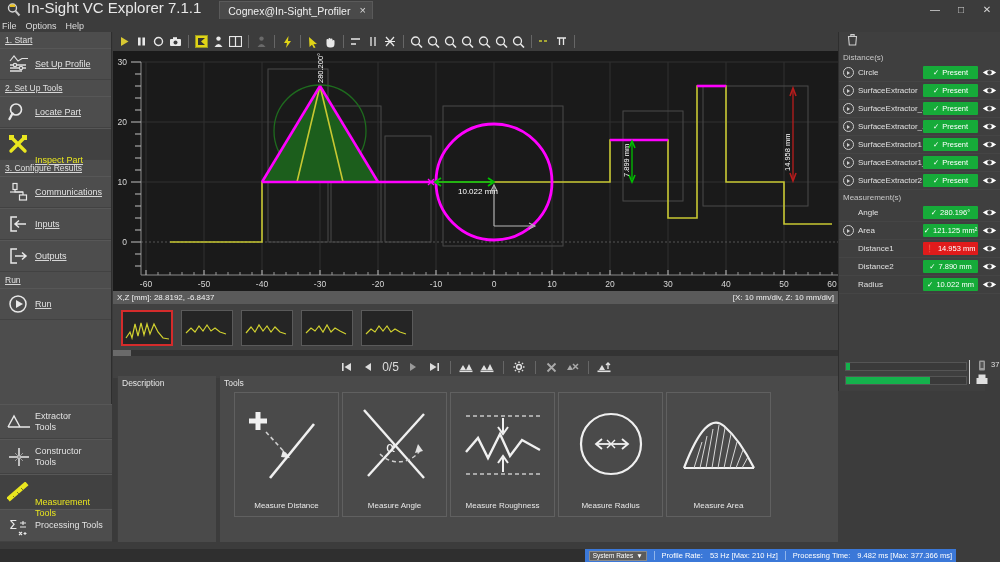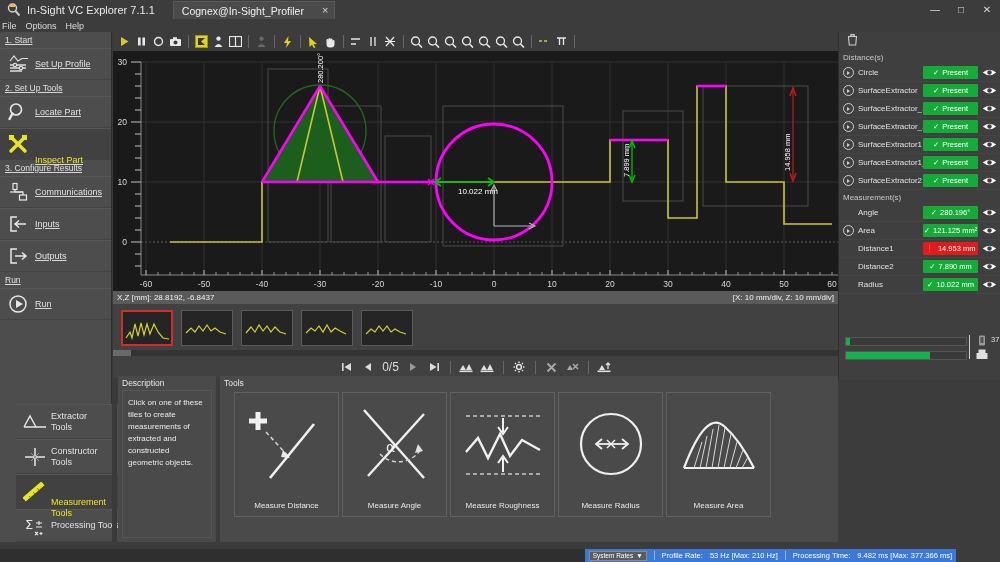--- a/index.html
+++ b/index.html
@@ -3,39 +3,39 @@
 <meta charset="utf-8">
 <style>
   html,body{margin:0;padding:0;background:#2b2b2b;}
   body{width:1000px;height:562px;overflow:hidden;font-family:"Liberation Sans",sans-serif;color:#d6d6d6;-webkit-font-smoothing:antialiased;}
   *{box-sizing:border-box;}
   .app{position:relative;width:1000px;height:562px;background:#3c3c3c;}
 
   
   .titlebar{position:absolute;left:0;top:0;width:1000px;height:19px;background:#3c3c3c;display:flex;align-items:flex-end;}
   .tb-icon{width:16px;height:16px;margin:0 5px 1px 6px;position:relative;}
-  .tb-app-name{font-size:11px;color:#e8e8e8;padding-bottom:3px;white-space:nowrap;}
-  .tb-tab{margin-left:18px;height:18px;background:#4a4a4a;border-top:1px solid #5a5a5a;border-left:1px solid #5a5a5a;border-right:1px solid #5a5a5a;display:flex;align-items:center;padding:0 6px 0 8px;font-size:10.5px;color:#f0f0f0;white-space:nowrap;gap:9px;}
+  .tb-app-name{font-size:15px;color:#e8e8e8;padding-bottom:3px;white-space:nowrap;}
+  .tb-tab{margin-left:18px;height:18px;background:#4a4a4a;border-top:1px solid #5a5a5a;border-left:1px solid #5a5a5a;border-right:1px solid #5a5a5a;display:flex;align-items:center;padding:0 6px 0 8px;font-size:10.5px;color:#f0f0f0;white-space:nowrap;}
   .tb-tab-close{margin-left:9px;font-size:11px;color:#d8d8d8;line-height:1;}
   .win-btns{position:absolute;right:0;top:0;height:19px;display:flex;align-items:center;}
   .win-btn{width:26px;text-align:center;font-size:10px;color:#d8d8d8;line-height:19px;}
 
   
   .menubar{position:absolute;left:0;top:19px;width:1000px;height:13px;background:#3c3c3c;display:flex;align-items:center;padding-left:2px;}
   .menu-item{font-size:9px;color:#dcdcdc;padding:0 6px 0 0;margin-right:3px;white-space:nowrap;}
 
   
   .sidebar{position:absolute;left:0;top:32px;width:112px;height:510px;background:#4d4d4d;border-right:1px solid #2e2e2e;text-decoration:underline;}
   .sb-head{height:16px;font-size:8.5px;color:#e0e0e0;display:flex;align-items:center;padding-left:5px;background:#4d4d4d;}
   .sb-item{height:32px;display:flex;align-items:center;padding-left:6px;border-top:1px solid #575757;border-bottom:1px solid #424242;background:#4d4d4d;cursor:default;}
   .sb-item.sel{background:#414141;}
   .sb-ico{width:26px;height:24px;flex:0 0 26px;display:flex;align-items:center;justify-content:center;}
   .sb-lbl{font-size:9px;color:#e2e2e2;line-height:1.15;padding-left:3px;}
   .sb-lbl.y{color:#e9e61f;margin-top:32px;}
-  .sb-lower{position:absolute;left:16px;bottom:0;width:112px;}
+  .sb-lower{position:absolute;left:0;bottom:0;width:112px;}
 
   
   .toolbar{position:absolute;left:113px;top:32px;width:725px;height:19px;background:#3c3c3c;display:flex;align-items:center;padding-left:3px;}
   .tbtn{width:16px;height:17px;display:flex;align-items:center;justify-content:center;margin-right:1px;}
   .tsep{width:1px;height:13px;background:#666;margin:0 4px;}
 
   
   .chartwrap{position:absolute;left:113px;top:51px;width:725px;height:240px;background:#1a1a1a;}
   .chartwrap svg{display:block;}
   .coordbar{position:absolute;left:113px;top:291px;width:725px;height:13px;background:#5a5a5a;display:flex;align-items:center;justify-content:space-between;padding:0 4px;font-size:8px;color:#f0f0f0;}
@@ -57,21 +57,21 @@
   .rp-head{height:14px;font-size:8px;color:#c8c8c8;display:flex;align-items:center;padding-left:4px;background:#3f3f3f;}
   .rrow{height:18px;display:flex;align-items:center;padding-left:4px;border-bottom:1px solid #454545;}
   .rrow .exp{width:11px;height:11px;border:1px solid #cfcfcf;border-radius:50%;margin-right:4px;flex:0 0 11px;display:flex;align-items:center;justify-content:center;}
   .rrow .exp svg{display:block;}
   .rrow .spacer{width:15px;flex:0 0 15px;}
   .rname{font-size:8px;color:#e0e0e0;flex:1;white-space:nowrap;overflow:hidden;}
   .badge{width:55px;height:13px;border-radius:1px;display:flex;align-items:center;justify-content:center;gap:3px;font-size:7.5px;color:#fff;flex:0 0 55px;}
   .badge.ok{background:#16ab39;}
   .badge.bad{background:#e01b1b;}
   .eye{width:22px;flex:0 0 22px;display:flex;align-items:center;justify-content:center;}
-  .rp-bottom{position:absolute;left:838px;top:331px;width:147px;height:35px;background:#3f3f3f;border-left:1px solid #2e2e2e;}
+  .rp-bottom{position:absolute;left:838px;top:356px;width:147px;height:35px;background:#3f3f3f;border-left:1px solid #2e2e2e;}
   .pbarrow{position:absolute;left:6px;width:122px;height:9px;background:#3a3a3a;border:1px solid #555;}
   .pbarrow i{position:absolute;left:0;top:0;bottom:0;background:#14b14c;}
   .ptick{position:absolute;left:130px;width:1px;background:#cfcfcf;}
   .picon{position:absolute;left:136px;width:14px;display:flex;align-items:center;justify-content:center;}
   .p37{position:absolute;left:152px;top:4px;font-size:7.5px;color:#e0e0e0;}
 
   
   .descpanel{position:absolute;left:118px;top:376px;width:98px;height:166px;background:#4a4a4a;}
   .panelhdr{height:13px;font-size:8.5px;color:#e6e6e6;display:flex;align-items:center;padding-left:4px;}
   .descbody{position:absolute;left:4px;top:14px;right:4px;bottom:4px;background:#4a4a4a;border:1px solid #565656;padding:6px 5px;font-size:8px;line-height:1.5;color:#eaeaea;}
@@ -918,21 +918,20 @@
       <svg width="12" height="11" viewBox="0 0 12 11">
           <rect x="0.5" y="4" width="11" height="6" fill="#e0e0e0"></rect>
           <rect x="2.5" y="0.5" width="7" height="3.5" fill="#e0e0e0"></rect>
         </svg>
     </div>
     <div class="p37">37</div>
   </div>
 
   <div class="descpanel">
     <div class="panelhdr">Description</div>
-    <div class="descbody">Click on one of these tiles to create measurements of extracted and constructed geometric objects.</div>
   </div>
 
   <div class="toolspanel">
     <div class="panelhdr">Tools</div>
     <div class="tilerow">
 
       <div class="tile">
         <div class="art">
           <svg width="90" height="100" viewBox="0 0 90 100">
             <path d="M16 18 V36 M7 27 H25" stroke="#f0f0f0" stroke-width="5"></path>

